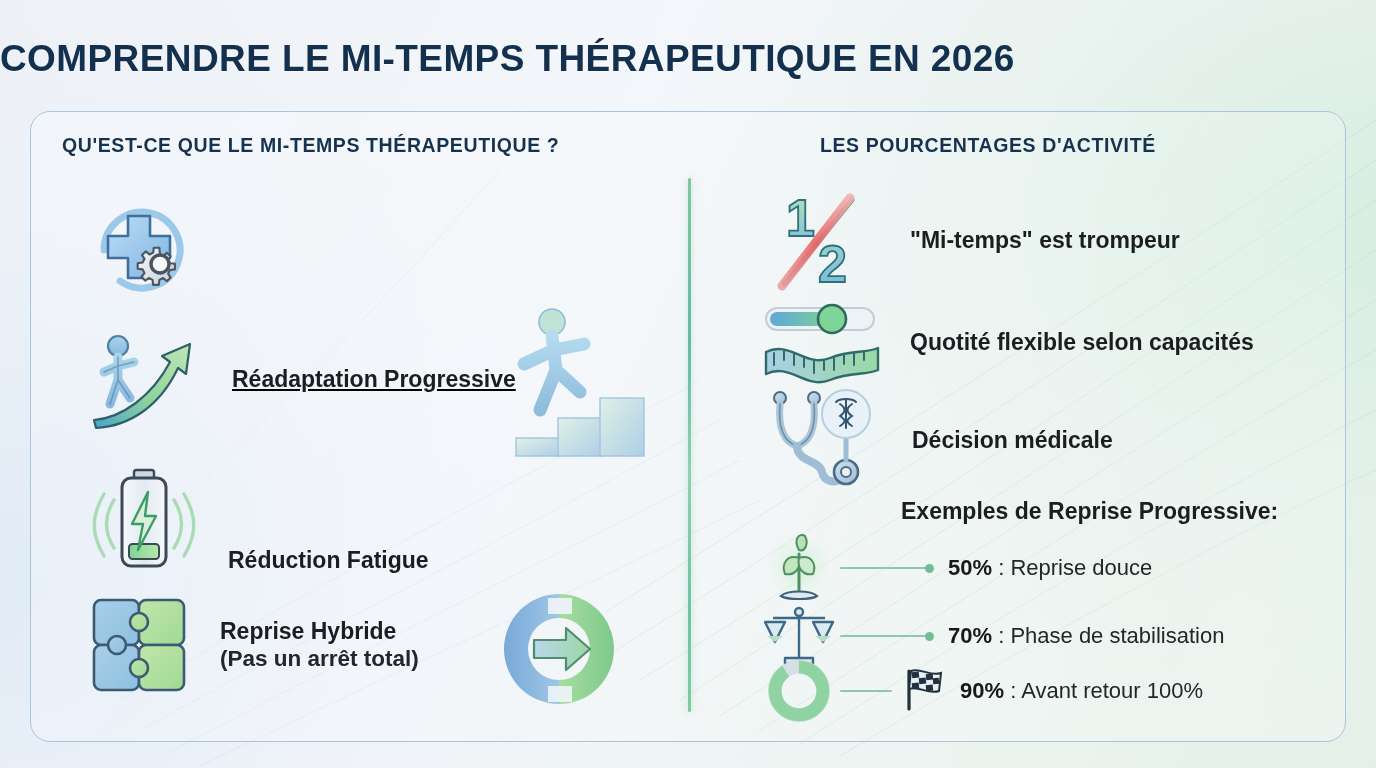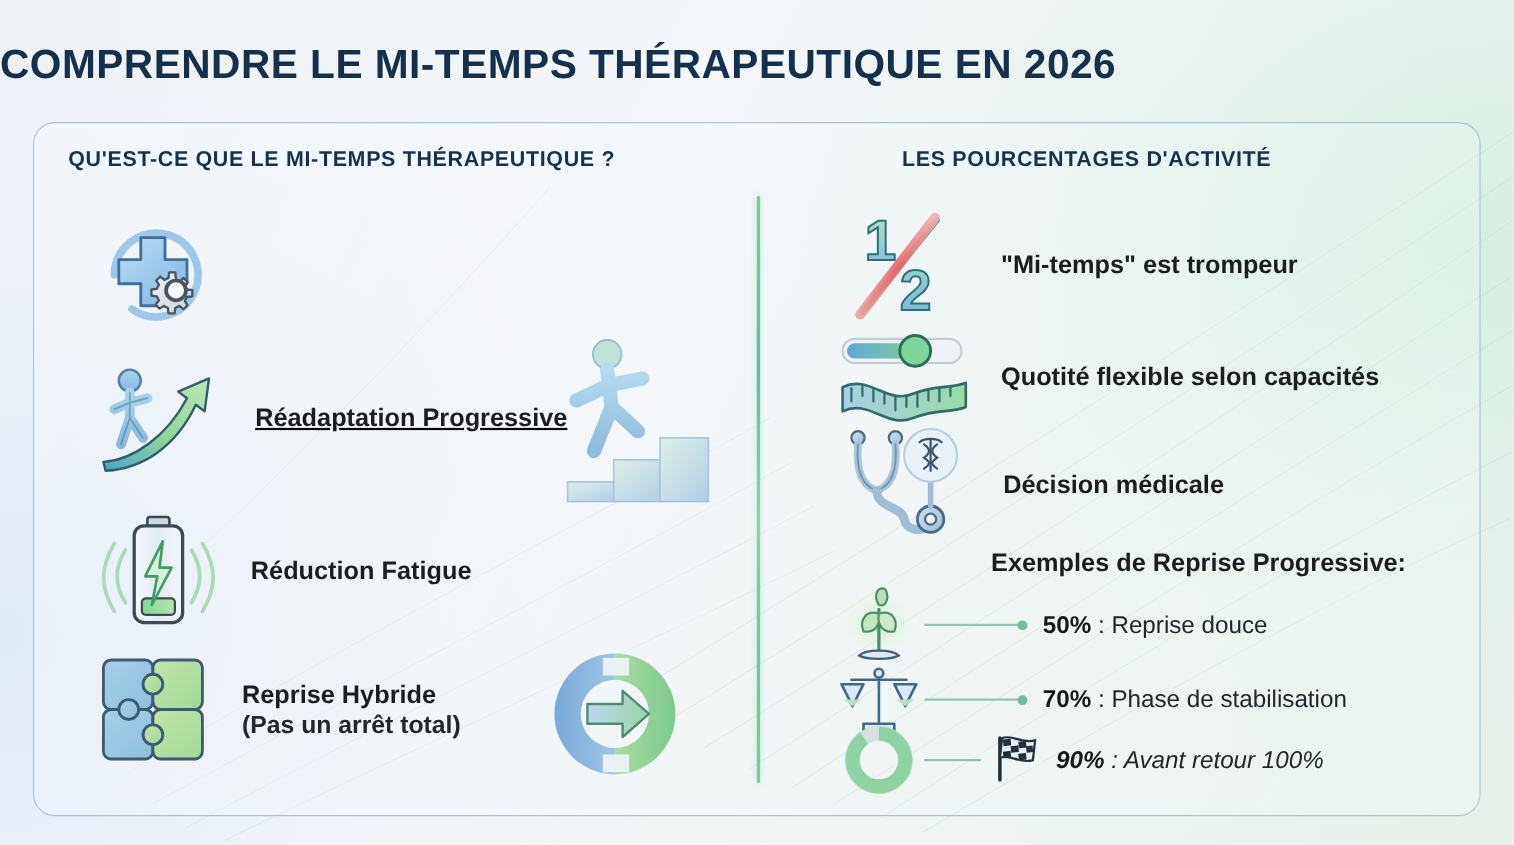--- a/index.html
+++ b/index.html
@@ -55,21 +55,21 @@
   .row .ico { flex:0 0 auto; display:flex; align-items:center; justify-content:center; }
   .row .lbl {
     font-size:23px; font-weight:bold; color:#1b1d20; white-space:nowrap;
     line-height:1.22;
   }
   .row .lbl .sub { display:block; font-weight:bold; font-size:22.5px; color:#23262a; }
 
   
   #row-l1 { left:84px; top:192px; }
   #row-l2 { left:84px; top:320px;text-decoration:underline; }
-  #row-l3 { left:92px; top:462px; }
+  #row-l3 { left:92px; top:462px;align-items:flex-end; }
   #row-l4 { left:86px; top:592px; }
   #row-l1 .lbl, #row-l2 .lbl, #row-l3 .lbl, #row-l4 .lbl { margin-left:28px; }
 
   
   #stairs-person { position:absolute; left:480px; top:300px; }
   #cycle-arrow   { position:absolute; left:498px; top:588px; }
 
   
   #row-r1 { left:772px; top:188px; }
   #row-r2 { left:760px; top:296px; }
@@ -84,21 +84,21 @@
   .ex-row { position:absolute; display:flex; align-items:center; }
   .ex-row .ex-ico { width:74px; display:flex; align-items:center; justify-content:center; }
   .ex-row .connector { display:flex; align-items:center; margin-left:4px; }
   .ex-row .conn-line { height:2px; background:#8fc7ae; border-radius:2px; }
   .ex-row .conn-dot  { width:9px; height:9px; border-radius:50%; background:#72bd98; margin-left:-1px; }
   .ex-row .ex-txt { font-size:22px; color:#23262a; white-space:nowrap; margin-left:14px; }
   .ex-row .ex-txt b { font-weight:bold; color:#17191c; }
 
   #ex-1 { left:762px; top:528px; }
   #ex-2 { left:762px; top:602px; }
-  #ex-3 { left:762px; top:658px;font-style:italic; }
+  #ex-3 { left:762px; top:658px; }
   #ex-1 .conn-line { width:86px; }
   #ex-2 .conn-line { width:86px; }
   #ex-3 .conn-line { width:52px; }
   #ex-3 .flag-ico  { margin-left:8px; }
 </style>
 </head>
 <body>
 
 <svg class="deco" viewBox="0 0 1376 768" preserveAspectRatio="none">
   <g stroke="#bcd9cb" stroke-width="0.8" fill="none" opacity="0.55">

